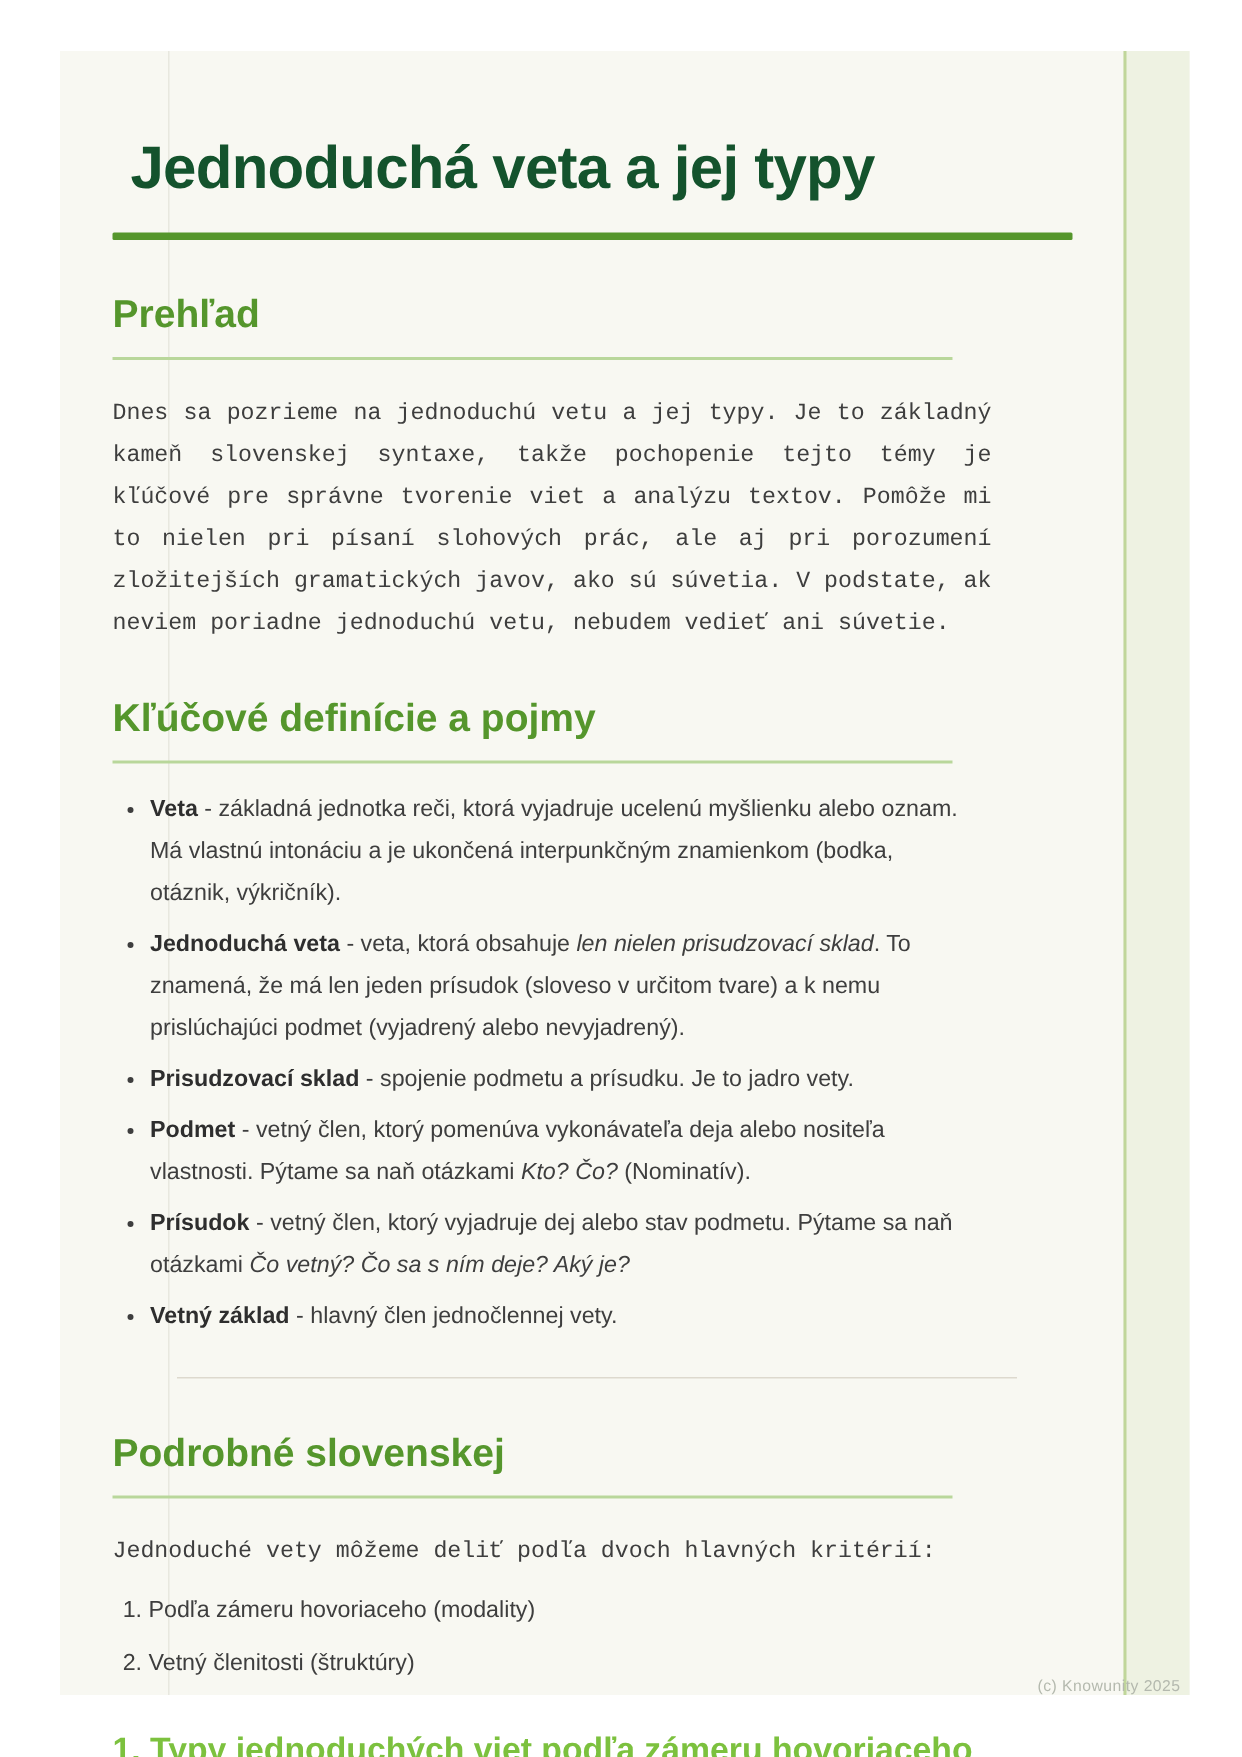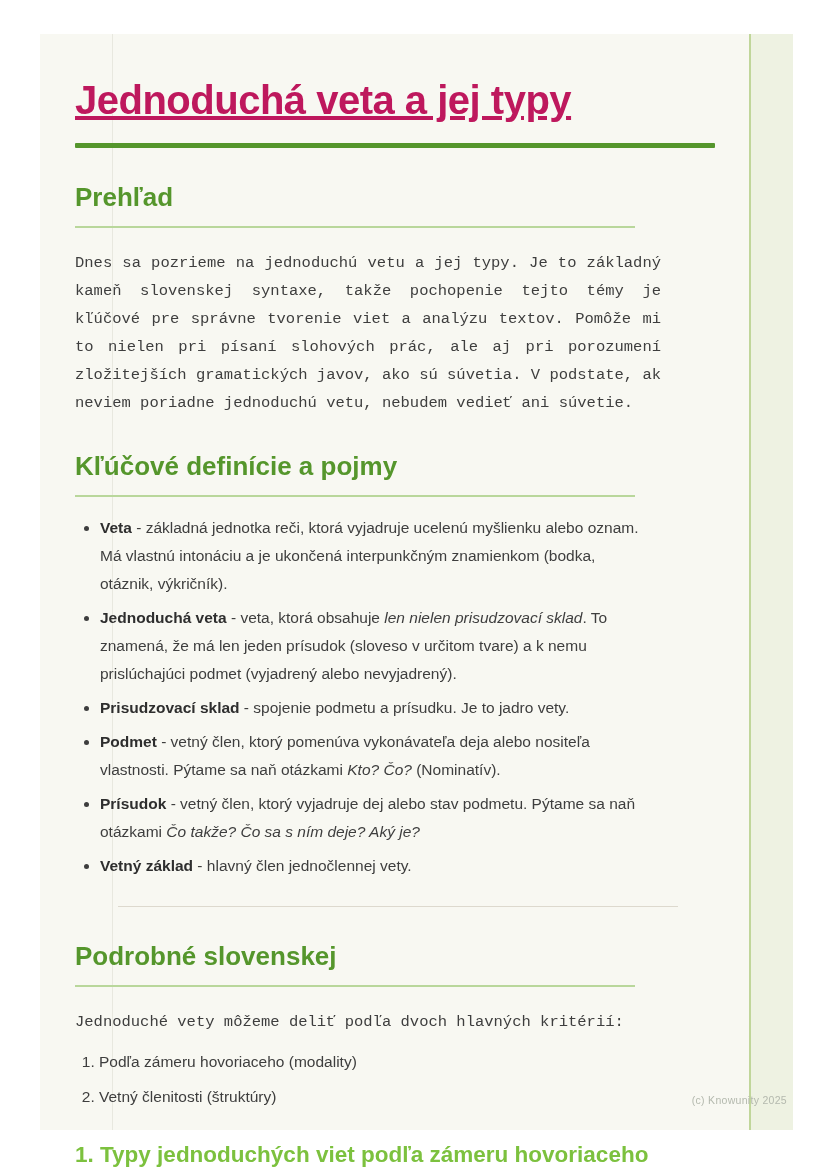--- a/index.html
+++ b/index.html
@@ -30,26 +30,25 @@
     width: 1px; height: 100%;
     background: rgba(160,160,140,0.18);
   }
   .content {
     position: relative;
     padding: 44px 0 0 35px;
     width: 680px;
     z-index: 0;
   }
   h1.doc-title {
-    margin: 0;
+    margin: 12px;
     font-size: 40px;
     font-weight: 700;
     letter-spacing: -0.5px;
-    color: #be185d;
-    text-decoration: underline;
+    color: #14532d;
   }
   .rule-thick {
     width: 640px; height: 5px;
     background: #55962c;
     margin-top: 20px;
     border-radius: 1px;
   }
   h2.section-heading {
     margin: 34px 0 0 0;
     font-size: 26px;
@@ -103,21 +102,21 @@
   h3.subsection-heading {
     margin: 28px 0 0 0;
     width: 610px;
     font-size: 22.5px;
     line-height: 31px;
     font-weight: 700;
     color: #7cc13e;
   }
   .footer-credit {
     position: absolute;
-    right: 6px; bottom: 24px;
+    right: 6px; bottom: 0;
     font-size: 10.5px;
     letter-spacing: 0.3px;
     color: #b4b9ae;
     z-index: 2;
   }
 </style>
 </head>
 <body>
 
 <div class="page">
@@ -136,21 +135,21 @@
     </section>
 
     <section>
       <h2 class="section-heading">Kľúčové definície a pojmy</h2>
       <div class="rule-thin"></div>
       <ul class="definitions">
           <li><strong>Veta</strong><span> - základná jednotka reči, ktorá vyjadruje ucelenú myšlienku alebo oznam. Má vlastnú intonáciu a je ukončená interpunkčným znamienkom (bodka, otáznik, výkričník).</span></li>
           <li><strong>Jednoduchá veta</strong><span> - veta, ktorá obsahuje </span><em>len nielen prisudzovací sklad</em><span>. To znamená, že má len jeden prísudok (sloveso v určitom tvare) a k nemu prislúchajúci podmet (vyjadrený alebo nevyjadrený).</span></li>
           <li><strong>Prisudzovací sklad</strong><span> - spojenie podmetu a prísudku. Je to jadro vety.</span></li>
           <li><strong>Podmet</strong><span> - vetný člen, ktorý pomenúva vykonávateľa deja alebo nositeľa vlastnosti. Pýtame sa naň otázkami </span><em>Kto? Čo?</em><span> (Nominatív).</span></li>
-          <li><strong>Prísudok</strong><span> - vetný člen, ktorý vyjadruje dej alebo stav podmetu. Pýtame sa naň otázkami </span><em>Čo takže? Čo sa s ním deje? Aký je?</em></li>
+          <li><strong>Prísudok</strong><span> - vetný člen, ktorý vyjadruje dej alebo stav podmetu. Pýtame sa naň otázkami </span><em>Čo vetný? Čo sa s ním deje? Aký je?</em></li>
           <li><strong>Vetný základ</strong><span> - hlavný člen jednočlennej vety.</span></li>
         </ul>
     </section>
 
     <hr class="section-divider">
 
     <section>
       <h2 class="section-heading">Podrobné slovenskej</h2>
       <div class="rule-thin"></div>
       <p class="body-text">Jednoduché vety môžeme deliť podľa dvoch hlavných kritérií:</p>

